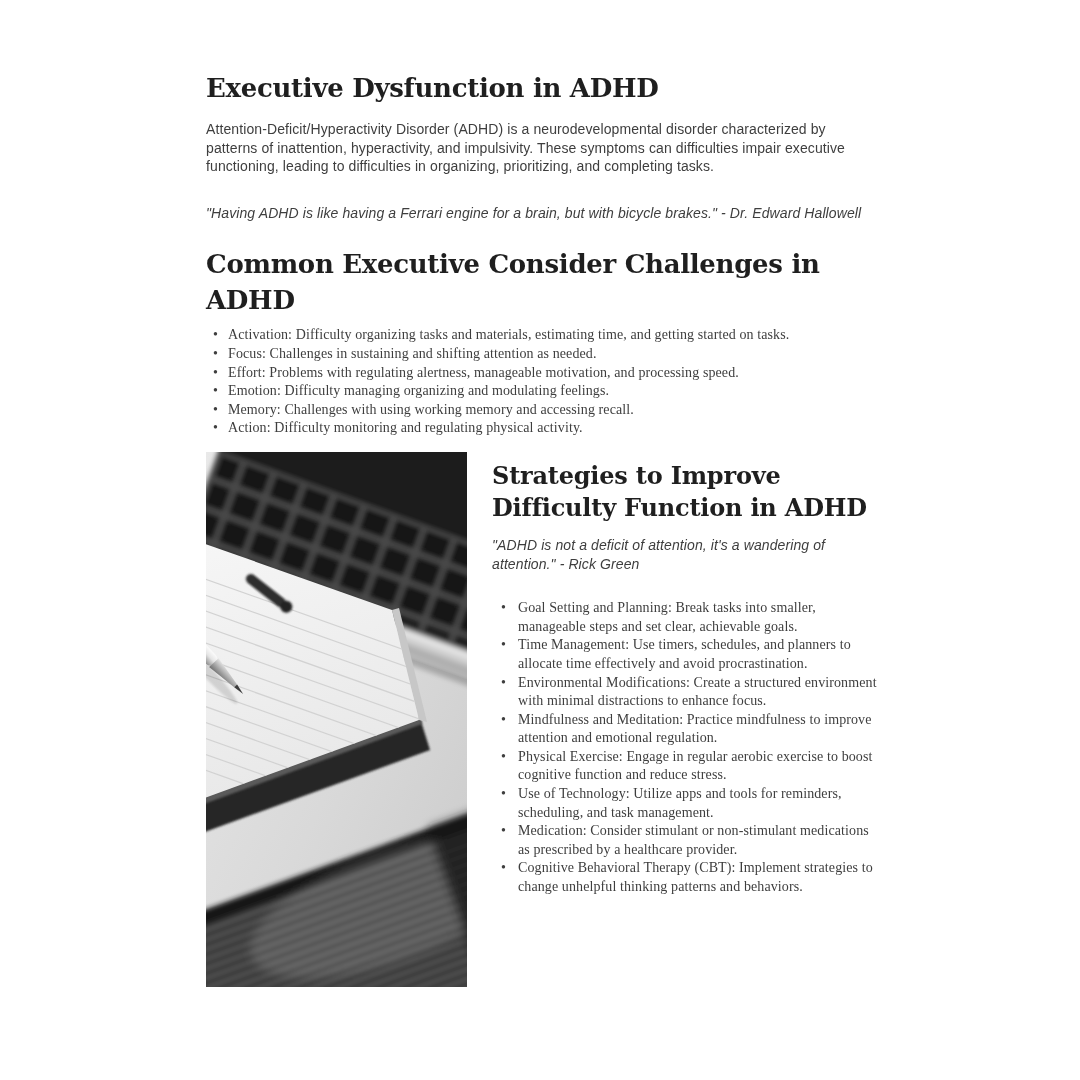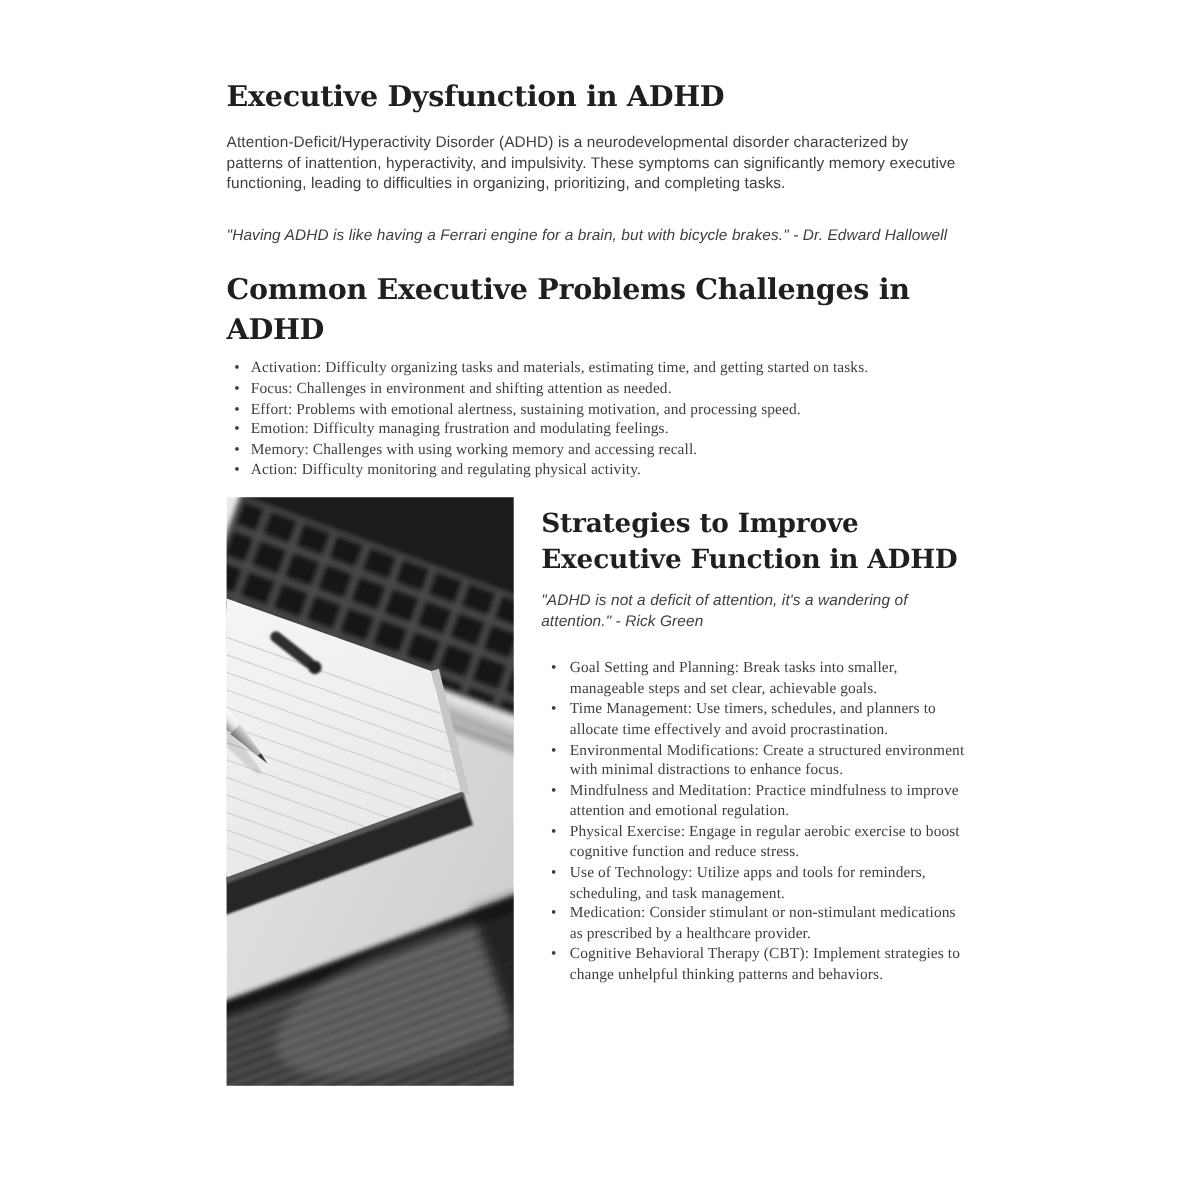--- a/index.html
+++ b/index.html
@@ -50,29 +50,29 @@
   .rightcol ul.bullets li { padding-left:26px; }
   .rightcol ul.bullets li::before { left:9px; }
 </style>
 </head>
 <body>
 
 <div class="page">
   <main class="doc">
 
     <h1>Executive Dysfunction in ADHD</h1>
-    <p class="body-text">Attention-Deficit/Hyperactivity Disorder (ADHD) is a neurodevelopmental disorder characterized by patterns of inattention, hyperactivity, and impulsivity. These symptoms can significantly memory executive functioning, leading to difficulties in organizing, prioritizing, and completing tasks.</p>
+    <p class="body-text">Attention-Deficit/Hyperactivity Disorder (ADHD) is a neurodevelopmental disorder characterized by patterns of inattention, hyperactivity, and impulsivity. These symptoms can difficulties impair executive functioning, leading to difficulties in organizing, prioritizing, and completing tasks.</p>
     <p class="quote">"Having ADHD is like having a Ferrari engine for a brain, but with bicycle brakes." - Dr. Edward Hallowell</p>
 
-    <h2>Common Executive Problems Challenges in ADHD</h2>
+    <h2>Common Executive Consider Challenges in ADHD</h2>
     <ul class="bullets">
         <li>Activation: Difficulty organizing tasks and materials, estimating time, and getting started on tasks.</li>
-        <li>Focus: Challenges in environment and shifting attention as needed.</li>
-        <li>Effort: Problems with emotional alertness, sustaining motivation, and processing speed.</li>
-        <li>Emotion: Difficulty managing frustration and modulating feelings.</li>
+        <li>Focus: Challenges in sustaining and shifting attention as needed.</li>
+        <li>Effort: Problems with regulating alertness, manageable motivation, and processing speed.</li>
+        <li>Emotion: Difficulty managing organizing and modulating feelings.</li>
         <li>Memory: Challenges with using working memory and accessing recall.</li>
         <li>Action: Difficulty monitoring and regulating physical activity.</li>
       </ul>
 
     <div class="columns">
 
       <figure class="photo" role="img" aria-label="Black and white photo of a laptop keyboard, a ruled notebook with a pen, and a smartphone on a desk">
         <svg viewBox="0 0 261 535" xmlns="http://www.w3.org/2000/svg">
           <defs>
             <clipPath id="frame">
@@ -180,21 +180,21 @@
               <rect x="-34" y="13" width="368" height="210" fill="#1e1e1e" opacity="0.35"></rect>
               <ellipse cx="170" cy="60" rx="150" ry="55" fill="#ffffff" opacity="0.14" filter="url(#b3)"></ellipse>
               <rect x="230" y="0" width="110" height="230" fill="#161616" opacity="0.8" filter="url(#b3)"></rect>
               <ellipse cx="80" cy="200" rx="90" ry="40" fill="#000000" opacity="0.45" filter="url(#b3)"></ellipse>
             </g>
           </g>
         </svg>
       </figure>
 
       <section class="rightcol">
-        <h3>Strategies to Improve Executive Function in ADHD</h3>
+        <h3>Strategies to Improve Difficulty Function in ADHD</h3>
         <p class="quote">"ADHD is not a deficit of attention, it's a wandering of attention." - Rick Green</p>
         <ul class="bullets">
             <li>Goal Setting and Planning: Break tasks into smaller, manageable steps and set clear, achievable goals.</li>
             <li>Time Management: Use timers, schedules, and planners to allocate time effectively and avoid procrastination.</li>
             <li>Environmental Modifications: Create a structured environment with minimal distractions to enhance focus.</li>
             <li>Mindfulness and Meditation: Practice mindfulness to improve attention and emotional regulation.</li>
             <li>Physical Exercise: Engage in regular aerobic exercise to boost cognitive function and reduce stress.</li>
             <li>Use of Technology: Utilize apps and tools for reminders, scheduling, and task management.</li>
             <li>Medication: Consider stimulant or non-stimulant medications as prescribed by a healthcare provider.</li>
             <li>Cognitive Behavioral Therapy (CBT): Implement strategies to change unhelpful thinking patterns and behaviors.</li>

